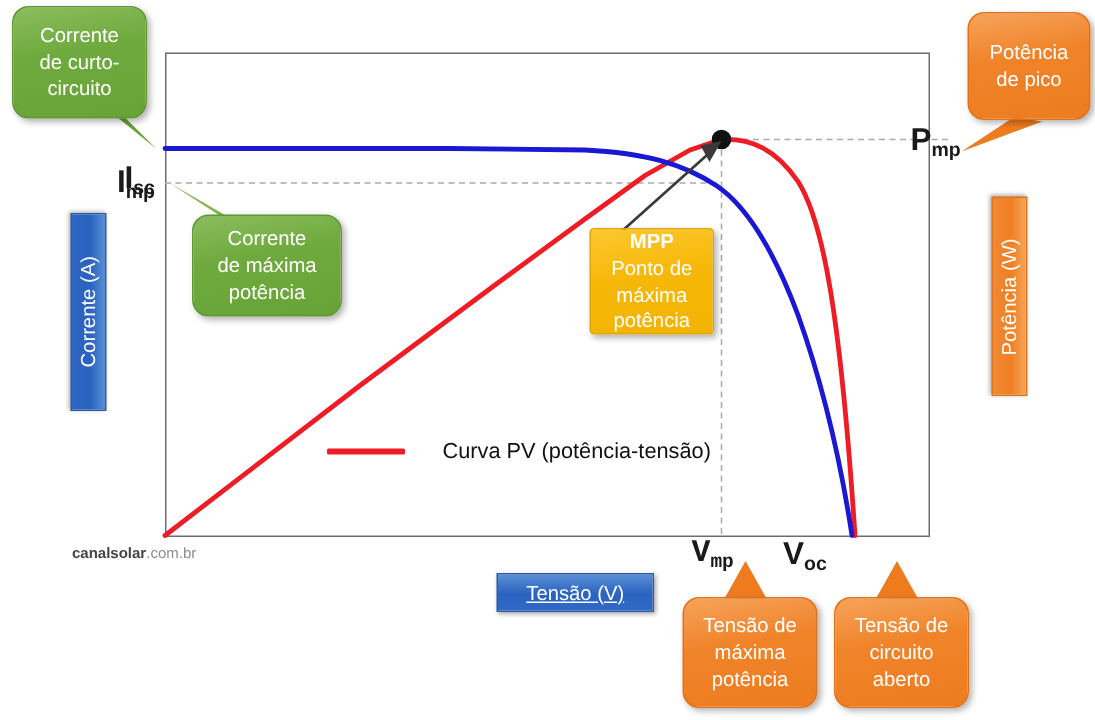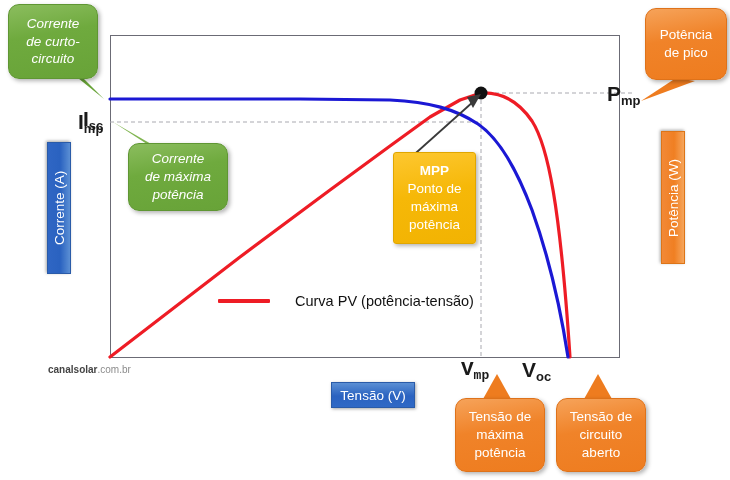--- a/index.html
+++ b/index.html
@@ -56,60 +56,60 @@
     left:47px;top:142px;width:24px;height:132px;
     background:linear-gradient(90deg,#5b8fd4 0%,#2a62c0 45%,#2f66c4 100%);
     border:1px solid #2a5ba8;
   }
   #bar-potencia{
     left:661px;top:131px;width:24px;height:133px;
     background:linear-gradient(90deg,#f6a65c 0%,#f07f22 45%,#f28937 100%);
     border:1px solid #dd7518;
   }
   #bar-tensao{
-    left:331px;top:382px;width:84px;height:26px;
+    left:331px;top:382px;width:105px;height:26px;
     background:linear-gradient(180deg,#5b8fd4 0%,#2a62c0 55%,#3069c6 100%);
     border:1px solid #2a5ba8;
+    text-decoration:underline;
   }
 
   
   .callout{
     position:absolute;
     border-radius:11px;
     color:#ffffff;
     text-align:center;
     display:flex;flex-direction:column;
     align-items:center;justify-content:center;
     font-size:13.5px;line-height:1.32;
     box-shadow:2px 2px 4px rgba(0,0,0,.3);
     box-sizing:border-box;
     padding:4px 6px;
   }
   .callout.green{
     background:linear-gradient(170deg,#8bbd5e 0%,#6faa3e 40%,#68a338 100%);
     border:1px solid #5f9633;
-    font-style:italic;
   }
   .callout.orange{
     background:linear-gradient(170deg,#f6a35a 0%,#f08329 42%,#ee7c1f 100%);
     border:1px solid #de721a;
   }
   .callout.yellow{
     background:linear-gradient(170deg,#fdc730 0%,#f6b808 45%,#f2b302 100%);
     border:1px solid #e0a600;
     border-radius:3px;
   }
   .callout .ttl{font-weight:bold;}
 
   #co-isc   {left:8px;  top:4px;   width:90px; height:75px;}
   #co-imp   {left:128px;top:143px; width:100px;height:68px;}
   #co-pico  {left:645px;top:8px;   width:82px; height:72px;}
   #co-vmp   {left:455px;top:398px; width:90px; height:74px;}
   #co-voc   {left:556px;top:398px; width:90px; height:74px;}
-  #co-mpp   {left:393px;top:152px; width:83px; height:92px;}
+  #co-mpp   {left:393px;top:152px; width:83px; height:71px;}
 
   
 
   
   #watermark{
     position:absolute;left:48px;top:364px;
     font-size:10px;color:#8c8c8c;white-space:nowrap;
   }
   #watermark .wm-strong{color:#444444;font-weight:bold;}
 

